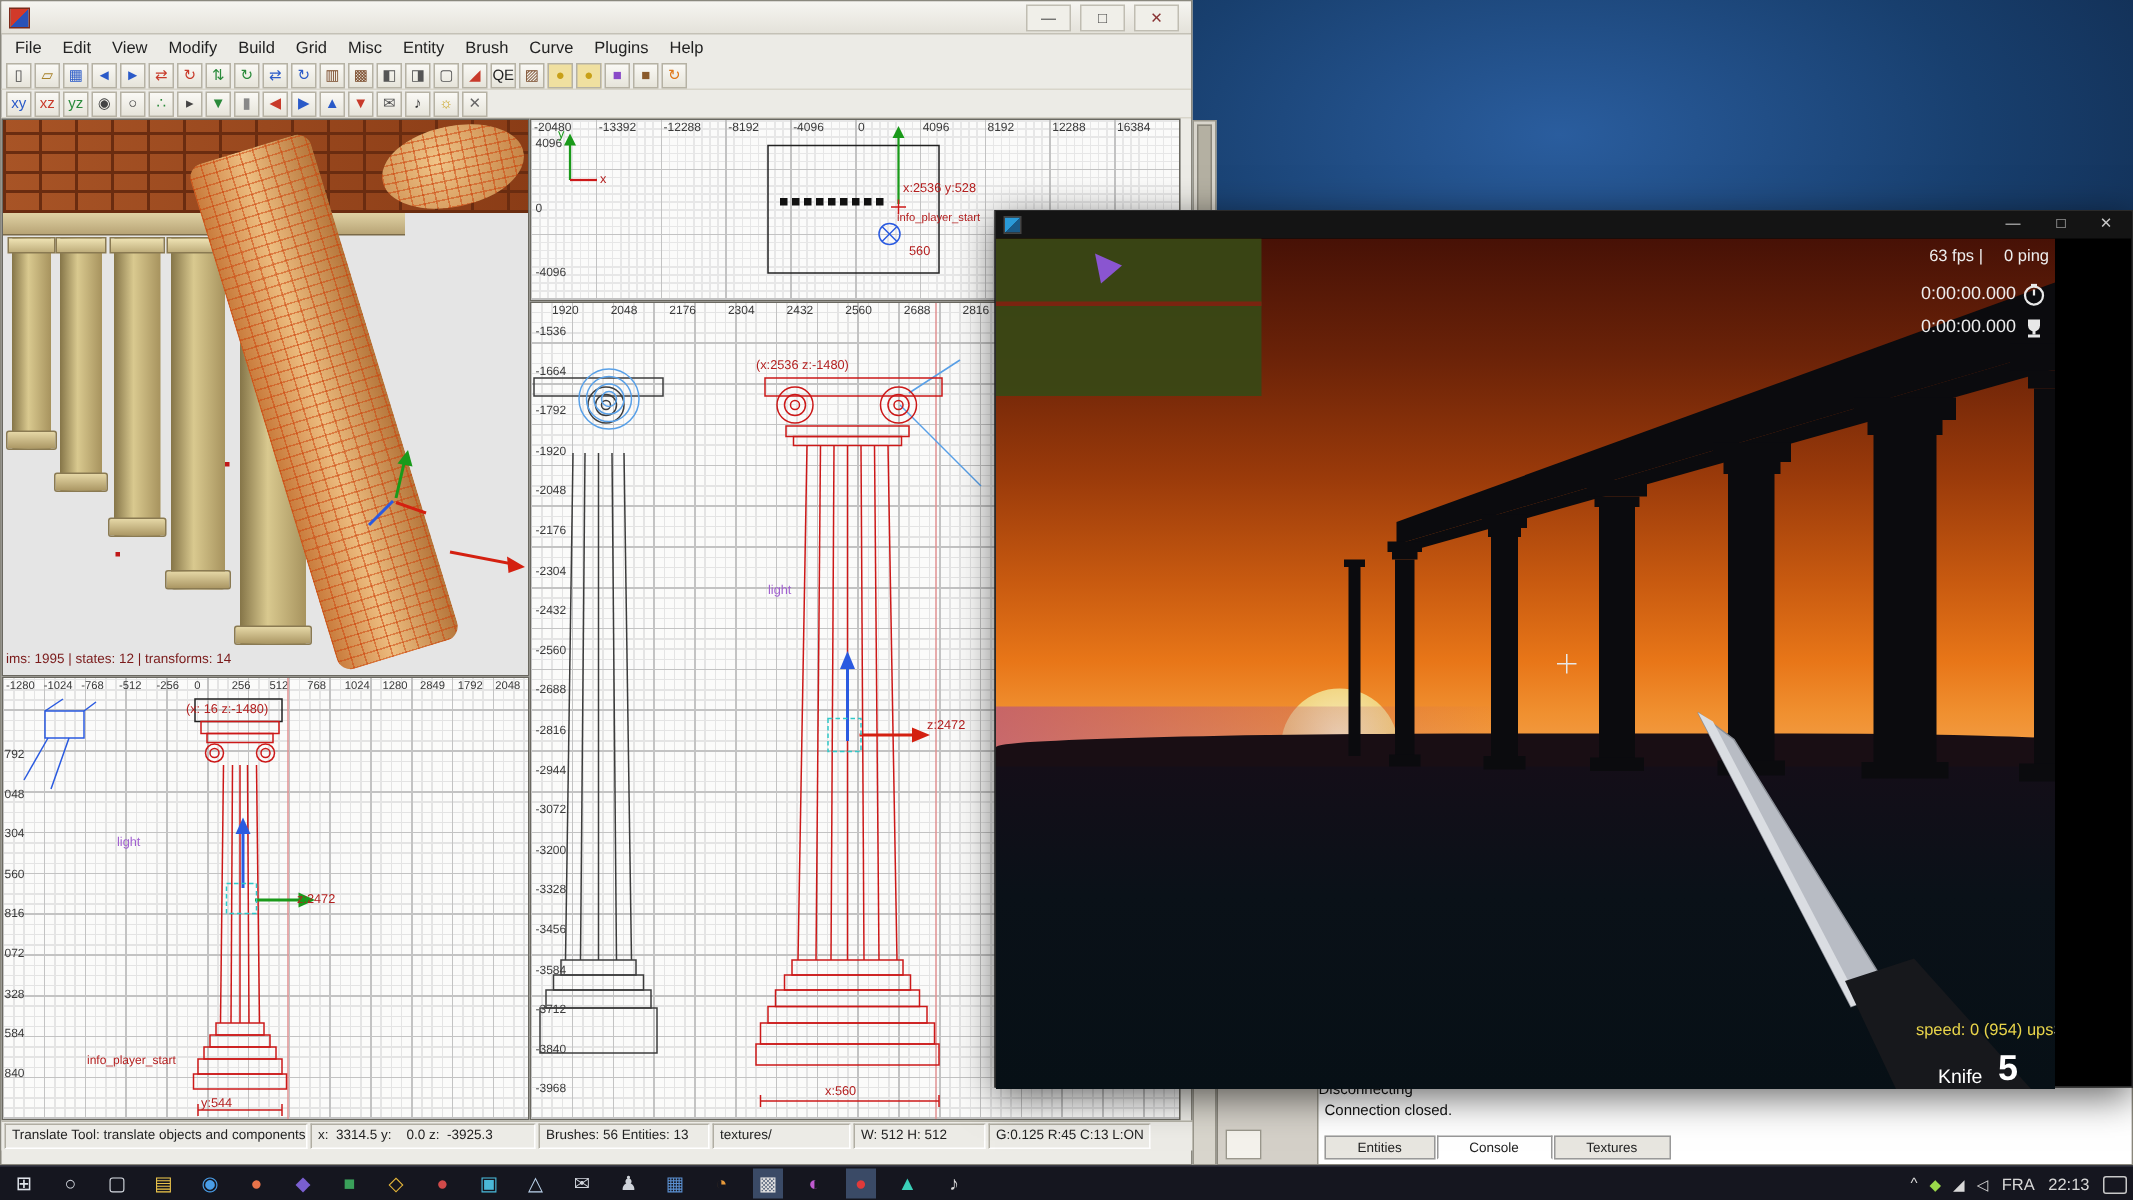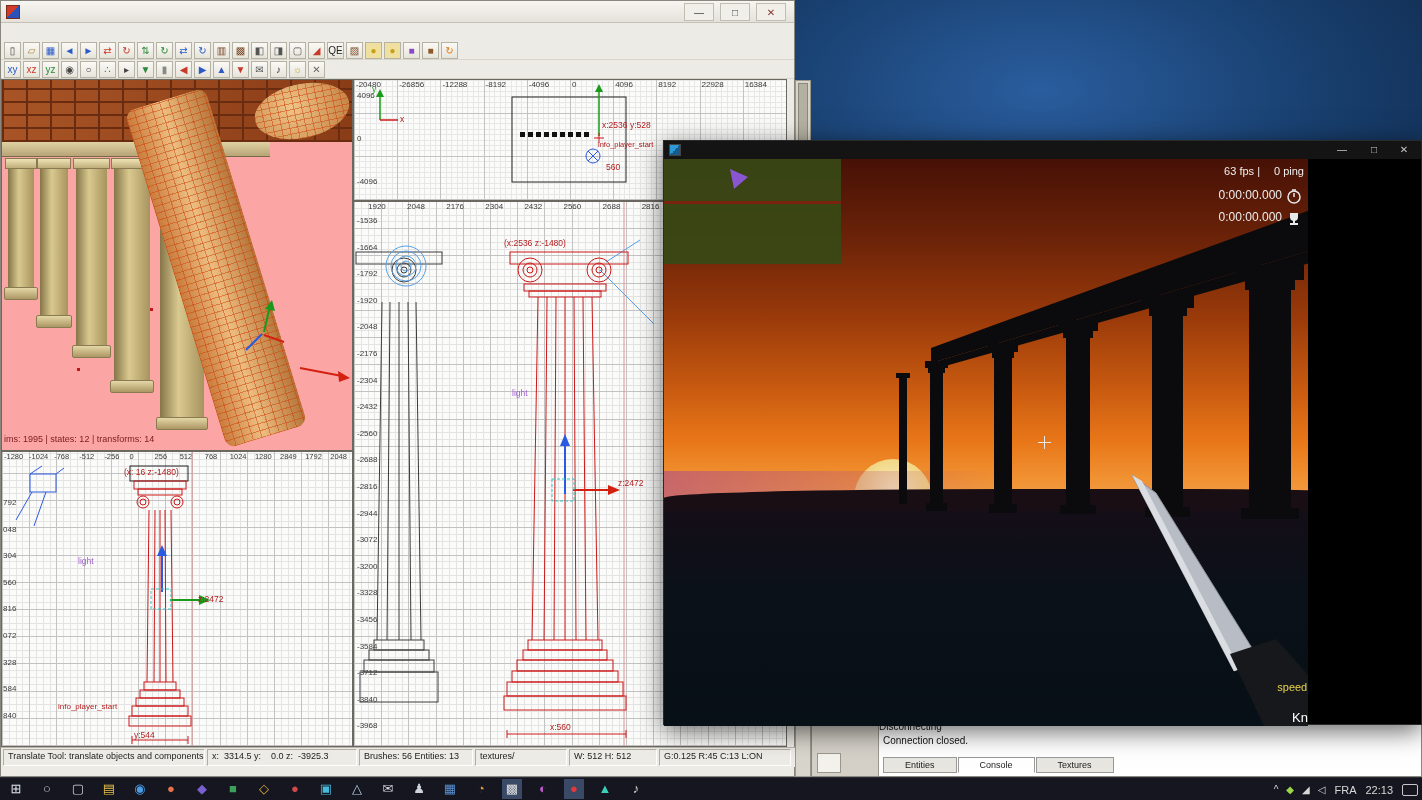--- a/index.html
+++ b/index.html
@@ -22,40 +22,40 @@
   .grid2d{background:
     repeating-linear-gradient(0deg,#c3c3c3 0 1px,transparent 1px 27.2px),
     repeating-linear-gradient(90deg,#c3c3c3 0 1px,transparent 1px 27.2px),
     repeating-linear-gradient(0deg,#e4e4e4 0 1px,transparent 1px 6.8px),
     repeating-linear-gradient(90deg,#e4e4e4 0 1px,transparent 1px 6.8px),#fbfbfa}
   .gridtop{background:
     repeating-linear-gradient(0deg,#c3c3c3 0 1px,transparent 1px 43.2px),
     repeating-linear-gradient(90deg,#c3c3c3 0 1px,transparent 1px 43.2px),
     repeating-linear-gradient(0deg,#e7e7e7 0 1px,transparent 1px 5.4px),
     repeating-linear-gradient(90deg,#e7e7e7 0 1px,transparent 1px 5.4px),#fbfbfa}
-  .v3d{left:0;top:0;width:352px;height:372px;background:#fca5a5;border:1px solid #6a6860}
+  .v3d{left:0;top:0;width:352px;height:372px;background:#e5e5e5;border:1px solid #6a6860}
   .vtop{left:352px;top:0;width:434px;height:122px;border:1px solid #6a6860}
   .vside{left:352px;top:122px;width:434px;height:546px;border:1px solid #6a6860}
   .vfront{left:0;top:372px;width:352px;height:296px;border:1px solid #6a6860}
   .rx{position:absolute;left:2px;top:0;right:0;display:flex;overflow:hidden;white-space:nowrap;font-size:8px;color:#3a3a3a}
   .ry{position:absolute;display:flex;flex-direction:column;font-size:8px;color:#3a3a3a}
   .vtop .rx span{width:43.2px;flex:0 0 auto}
   .vside .rx{padding-left:12px}
   .vside .rx span{width:39.1px;flex:0 0 auto}
   .vfront .rx span{width:25.1px;flex:0 0 auto;font-size:7.5px}
   .vtop .ry{left:3px;top:11px}.vtop .ry span{height:43.2px}
   .vside .ry{left:3px;top:14px}.vside .ry span{height:26.6px}
   .vfront .ry{left:1px;top:46px}.vfront .ry span{height:26.6px}
   .lred{position:absolute;color:#b42020;font-size:8.5px;white-space:nowrap}
   .lpurple{position:absolute;color:#a05fd0;font-size:8.5px}
   .lgreen{position:absolute;color:#1a9a1a;font-size:8.5px}
   .v3d-stats{position:absolute;left:2px;bottom:6px;color:#7a1a1a;font-size:9px;white-space:nowrap}
   .ed-status{position:absolute;left:0;top:746px;width:795px;height:20px;background:#ecebe6;border-top:1px solid #b8b5aa;display:flex;gap:2px;padding:1px 2px;font-size:9px;color:#222}
   .ed-status span{border:1px solid;border-color:#b0ada2 #fff #fff #b0ada2;padding:1px 4px;white-space:pre;overflow:hidden}
-  .st-tool{width:202px}.st-coords{width:150px}.st-counts{width:114px}.st-tex{width:92px}.st-size{width:88px}.st-grid{width:132px}
+  .st-tool{width:202px}.st-coords{width:150px}.st-counts{width:114px}.st-tex{width:92px}.st-size{width:88px}.st-grid{width:108px}
 
   
   .brick{position:absolute;left:0;top:0;width:352px;height:62px;background:
     repeating-linear-gradient(0deg,#6a2c10 0 2px,transparent 2px 13px),
     repeating-linear-gradient(90deg,#6a2c10 0 2px,transparent 2px 24px),
     linear-gradient(90deg,#a85426,#8a3c16)}
   .beam3d{position:absolute;left:0;top:62px;width:268px;height:15px;background:linear-gradient(#e0d2a4,#b8a476);border-bottom:1px solid #7a6a48}
   .gcol{position:absolute;background:linear-gradient(90deg,#857548,#d9c98f 42%,#a7935e);border-radius:2px}
   .gcol::before{content:"";position:absolute;left:-3px;right:-3px;top:0;height:9px;background:linear-gradient(#efe3b4,#bfae7c);border:1px solid #8a7a52}
   .gcol::after{content:"";position:absolute;left:-4px;right:-4px;bottom:0;height:11px;background:linear-gradient(#e5d7a6,#ab9764);border:1px solid #8a7a52;border-radius:2px}
@@ -78,21 +78,21 @@
   .con-tabs{position:absolute;left:4px;top:46px;display:flex;gap:1px}
   .con-tab{font-size:9px;padding:2px 21px;border:1px solid #999;background:#e8e6e0;color:#222}
   .con-tab.active{background:#fff;border-bottom-color:#fff}
   .con-corner{position:absolute;left:5px;top:42px;width:24px;height:20px;background:#f4f2ec;border:1px solid #9a978c}
 
   
   #gamewin{position:absolute;left:663px;top:140px;width:759px;height:585px;background:#000;border:1px solid #2a2a2a;box-shadow:0 6px 24px rgba(0,0,0,.6)}
   .g-title{position:absolute;left:0;top:0;right:0;height:18px;background:#141414}
   .g-appicon{position:absolute;left:5px;top:3px;width:12px;height:12px;background:linear-gradient(135deg,#2a9ad8 50%,#1a5a88 50%);border:1px solid #444}
   .gbtn{position:absolute;top:0;width:30px;height:18px;text-align:center;font-size:10px;line-height:18px;color:#c8c8c8}
-  .g-view{position:absolute;left:0;top:18px;width:644px;height:567px;overflow:hidden}
+  .g-view{position:absolute;left:0;top:18px;width:706px;height:567px;overflow:hidden}
   .sky{position:absolute;left:0;top:0;width:759px;height:352px;background:linear-gradient(#471106 0%,#6a2208 22%,#9a3a0a 45%,#c85a10 65%,#e87618 80%,#f09030 90%,#f4a34e 100%)}
   .pinkband{position:absolute;left:0;top:312px;width:340px;height:28px;background:linear-gradient(90deg,rgba(186,88,122,.75),rgba(186,88,122,0))}
   .sun{position:absolute;left:190px;top:300px;width:78px;height:78px;border-radius:50%;background:radial-gradient(circle at 50% 42%,#f8f0c4,#f0cf74 70%,#eab955)}
   .hills{position:absolute;left:0;top:330px;width:759px;height:30px;background:#190e14;border-radius:45% 30% 0 0/9px}
   .ground{position:absolute;left:0;top:352px;width:759px;height:215px;background:linear-gradient(#140e18,#0a1118 40%,#071016)}
   .gpanel{position:absolute;left:0;top:0;width:177px;height:105px;background:rgba(56,72,22,.93)}
   .gpanel .redline{position:absolute;left:0;top:42px;width:177px;height:3px;background:#7a2410}
   .xhair{position:absolute;left:374px;top:277px;width:13px;height:13px}
   .xhair::before{content:"";position:absolute;left:6px;top:0;width:1px;height:13px;background:#e8e8e8}
   .xhair::after{content:"";position:absolute;left:0;top:6px;width:13px;height:1px;background:#e8e8e8}
@@ -131,20 +131,34 @@
 
 <div id="desktop">
 
   <div id="editor">
     <div class="ed-title">
       <span class="ed-appicon"></span>
       <span class="wbtn" style="left:683px">—</span>
       <span class="wbtn" style="left:719px">□</span>
       <span class="wbtn close" style="left:755px">✕</span>
     </div>
+    <div class="ed-menu">
+        <span>File</span>
+        <span>Edit</span>
+        <span>View</span>
+        <span>Modify</span>
+        <span>Build</span>
+        <span>Grid</span>
+        <span>Misc</span>
+        <span>Entity</span>
+        <span>Brush</span>
+        <span>Curve</span>
+        <span>Plugins</span>
+        <span>Help</span>
+      </div>
     <div class="ed-tb tb1">
         <span style="color: rgb(68, 68, 68);">▯</span>
         <span style="color: rgb(168, 130, 42);">▱</span>
         <span style="color: rgb(42, 90, 200);">▦</span>
         <span style="color: rgb(42, 90, 200);">◄</span>
         <span style="color: rgb(42, 90, 200);">►</span>
         <span style="color: rgb(200, 58, 42);">⇄</span>
         <span style="color: rgb(200, 58, 42);">↻</span>
         <span style="color: rgb(42, 138, 58);">⇅</span>
         <span style="color: rgb(42, 138, 58);">↻</span>
@@ -205,28 +219,28 @@
           <polygon points="270,220 263,229 273,231" fill="#1a9a1a"></polygon>
           <line x1="260" y1="254" x2="244" y2="270" stroke="#2a5ae0" stroke-width="2"></line>
           <line x1="262" y1="255" x2="282" y2="262" stroke="#d42010" stroke-width="2"></line>
         </svg>
         <span class="v3d-stats">ims: 1995 | states: 12 | transforms: 14</span>
       </div>
 
       <div class="view vtop gridtop">
         <div class="rx">
             <span>-20480</span>
-            <span>-26856</span>
+            <span>-13392</span>
             <span>-12288</span>
             <span>-8192</span>
             <span>-4096</span>
             <span>0</span>
             <span>4096</span>
             <span>8192</span>
-            <span>22928</span>
+            <span>12288</span>
             <span>16384</span>
           </div>
         <div class="ry">
             <span>4096</span>
             <span>0</span>
             <span>-4096</span>
           </div>
         <svg width="434" height="122" style="position:absolute;left:0;top:0">
           <rect x="158" y="17" width="114" height="85" fill="none" stroke="#222"></rect>
           <rect x="166" y="52" width="5" height="5" fill="#111"></rect>

